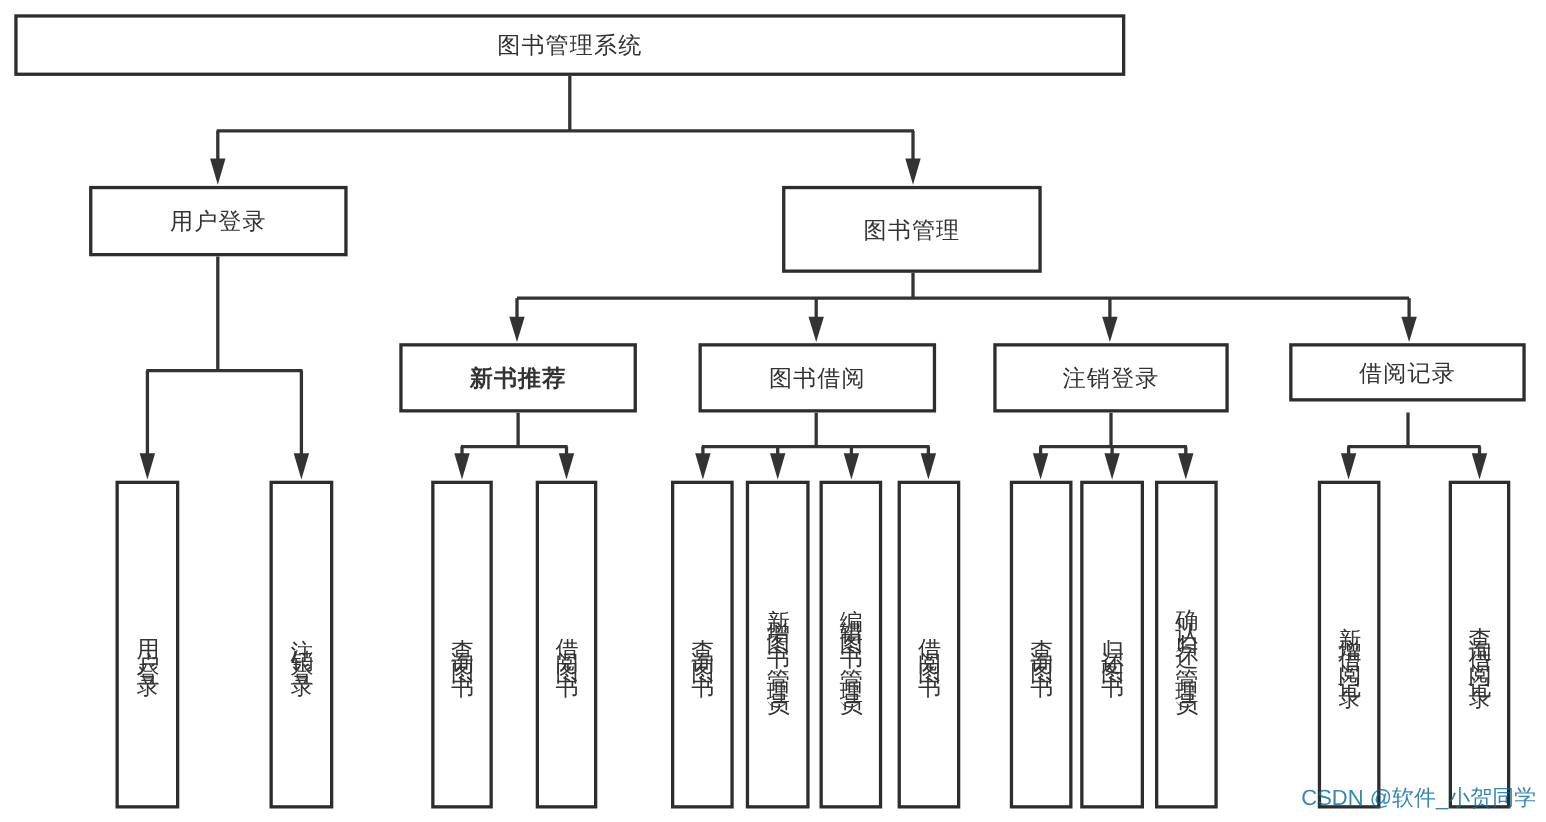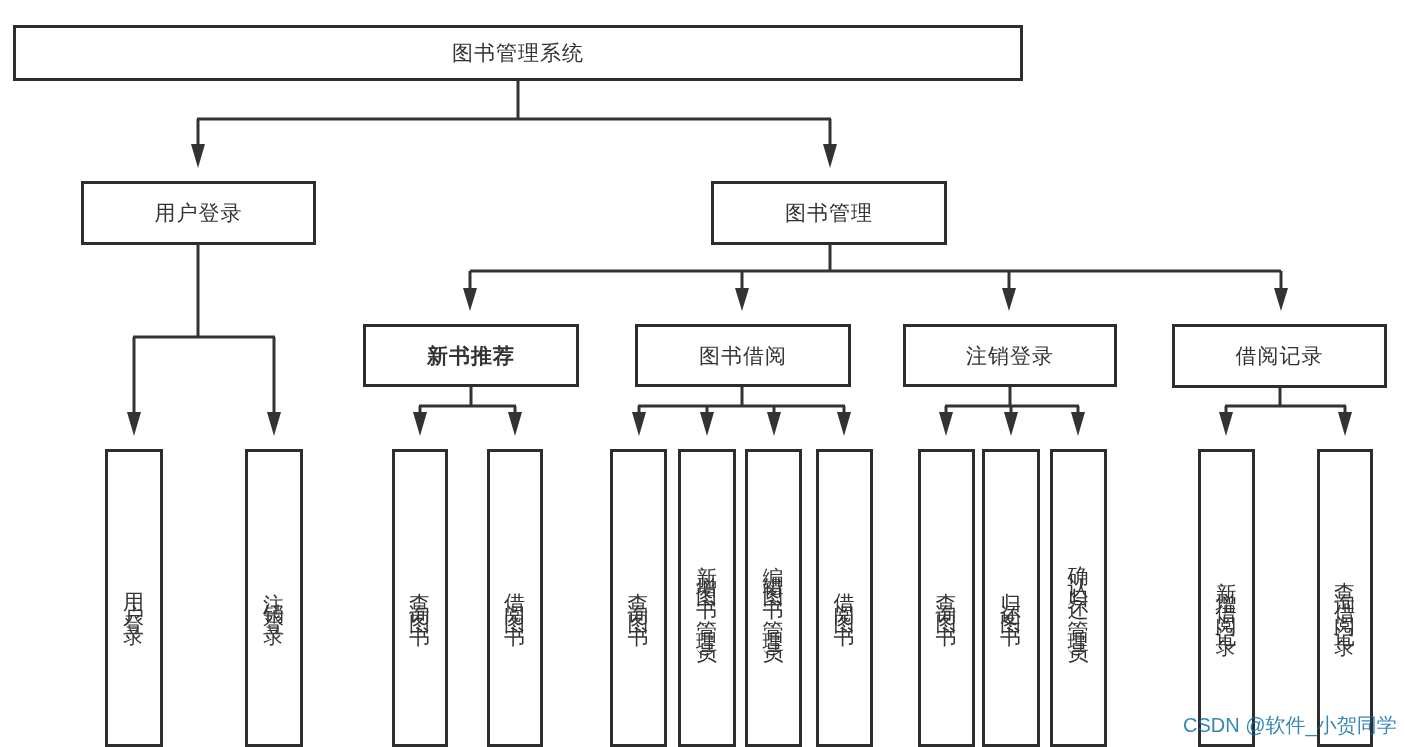--- a/index.html
+++ b/index.html
@@ -28,45 +28,44 @@
     position: absolute;
     box-sizing: border-box;
     background: #ffffff;
     border: 3px solid #2d2d2d;
     color: #333333;
     display: flex;
     align-items: center;
     justify-content: center;
     font-size: 21px;
     z-index: 2;
-    margin-top: 12px;
   }
   .node.h { letter-spacing: 1px; }
   .leaf {
     top: 437px;
     height: 298px;
     width: 58px;
   }
   .leaf .vtxt {
     writing-mode: vertical-rl;
     text-orientation: mixed;
     letter-spacing: 11px;
     font-size: 21px;
     line-height: 1;
     white-space: nowrap;
   }
   
   #n-root       { left: 13px;   top: 13px;  width: 1010px; height: 56px; }
   #n-user-login { left: 81px;   top: 169px; width: 235px;  height: 64px; }
-  #n-book-mgmt  { left: 711px;  top: 169px; width: 236px;  height: 64px; }
+  #n-book-mgmt  { left: 711px;  top: 169px; width: 236px;  height: 79px; }
   
   #g-newbook    { left: 363px;  top: 312px; width: 216px;  height: 63px; font-weight: bold; }
   #g-borrow     { left: 635px;  top: 312px; width: 216px;  height: 63px; text-align: right; }
   #g-current    { left: 903px;  top: 312px; width: 214px;  height: 63px; }
-  #g-records    { left: 1172px; top: 312px; width: 215px;  height: 64px; }
+  #g-records    { left: 1172px; top: 312px; width: 215px;  height: 53px; }
   
   #l-a1 { left: 105px; }
   #l-a2 { left: 245px; }
   #l-b1 { left: 392px; width: 56px; }
   #l-b2 { left: 487px; width: 56px; }
   #l-c1 { left: 610px; width: 57px; }
   #l-c2 { left: 678px; }
   #l-c3 { left: 745px; width: 57px; }
   #l-c4 { left: 816px; width: 57px; }
   #l-d1 { left: 918px; width: 57px; }

